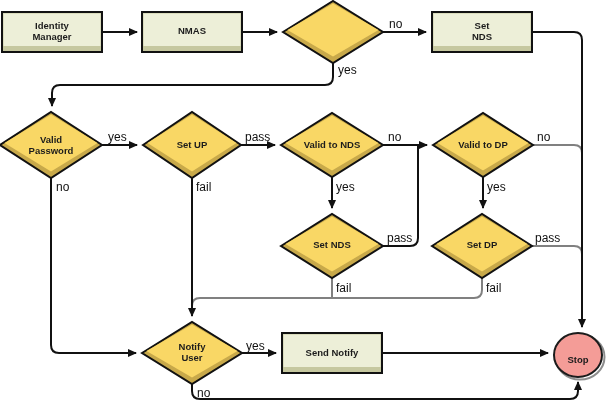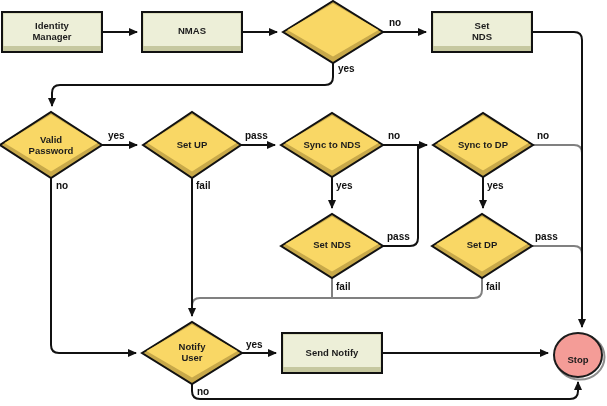--- a/index.html
+++ b/index.html
@@ -16,22 +16,22 @@
     transform:translate(-50%,-50%);
     text-align:center;
     font-size:9.5px;
     font-weight:700;
     line-height:1.18;
     color:#1c1c1c;
     pointer-events:none;
   }
   .edge-label{
     position:absolute;
-    font-size:10px;
-    font-weight:700;
+    font-size:12px;
+    font-weight:400;
     color:#111111;
     white-space:nowrap;
     pointer-events:none;
   }
   .edge{stroke:#111111;stroke-width:2;fill:none;}
   .edge-alt{stroke:#808080;stroke-width:2;fill:none;}
   .proc-outer{fill:#c6c8a0;stroke:#111111;stroke-width:2;}
   .proc-inner{fill:#edefd8;}
   .dec-outer{fill:#c8a94a;stroke:#111111;stroke-width:2;}
   .dec-inner{fill:#f9d765;}
@@ -128,22 +128,22 @@
       <ellipse class="stop-shadow" cx="580" cy="357" rx="24.5" ry="22.5"></ellipse>
       <ellipse class="stop-main" cx="578" cy="355" rx="24" ry="22"></ellipse>
     </g>
   </svg>
 
   <div class="node-label" style="left:52px;top:31px;width:70px">Identity Manager</div>
   <div class="node-label" style="left:192px;top:31px;width:90px">NMAS</div>
   <div class="node-label" style="left:482px;top:31px;width:32px">Set NDS</div>
   <div class="node-label" style="left:51px;top:145px;width:58px">Valid Password</div>
   <div class="node-label" style="left:192px;top:145px;width:80px">Set UP</div>
-  <div class="node-label" style="left:332px;top:145px;width:90px">Sync to NDS</div>
-  <div class="node-label" style="left:483px;top:145px;width:90px">Sync to DP</div>
+  <div class="node-label" style="left:332px;top:145px;width:90px">Valid to NDS</div>
+  <div class="node-label" style="left:483px;top:145px;width:90px">Valid to DP</div>
   <div class="node-label" style="left:332px;top:245px;width:80px">Set NDS</div>
   <div class="node-label" style="left:482px;top:245px;width:80px">Set DP</div>
   <div class="node-label" style="left:192px;top:352px;width:46px">Notify User</div>
   <div class="node-label" style="left:332px;top:353px;width:90px">Send Notify</div>
   <div class="node-label" style="left:578px;top:360px;width:50px">Stop</div>
 
   <div class="edge-label" style="left:389px;top:17px">no</div>
   <div class="edge-label" style="left:338px;top:63px">yes</div>
   <div class="edge-label" style="left:108px;top:130px">yes</div>
   <div class="edge-label" style="left:56px;top:180px">no</div>

